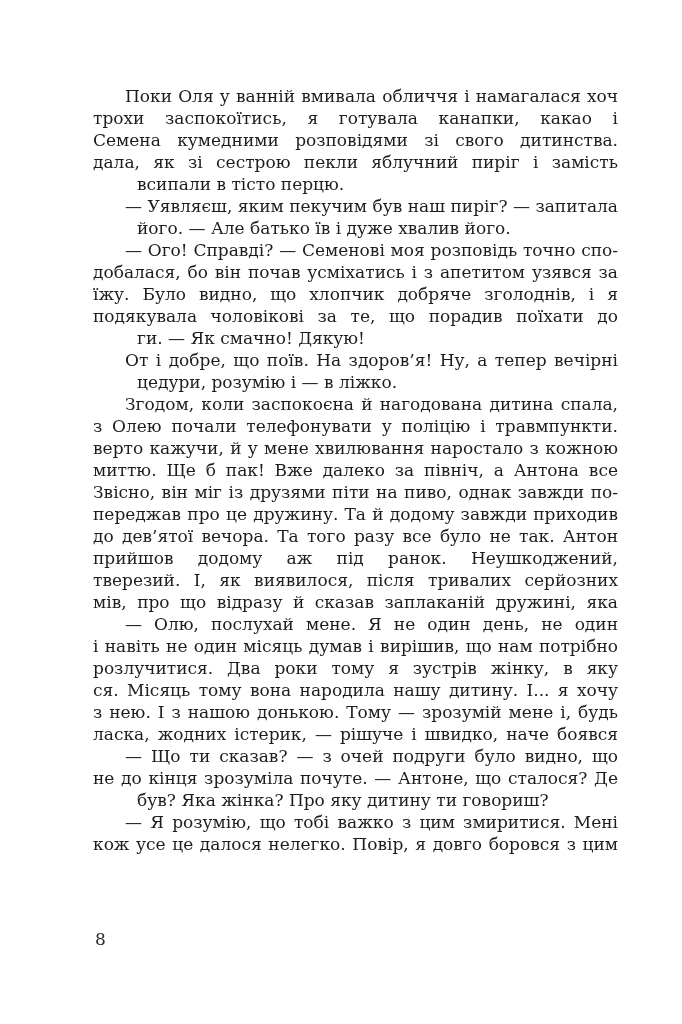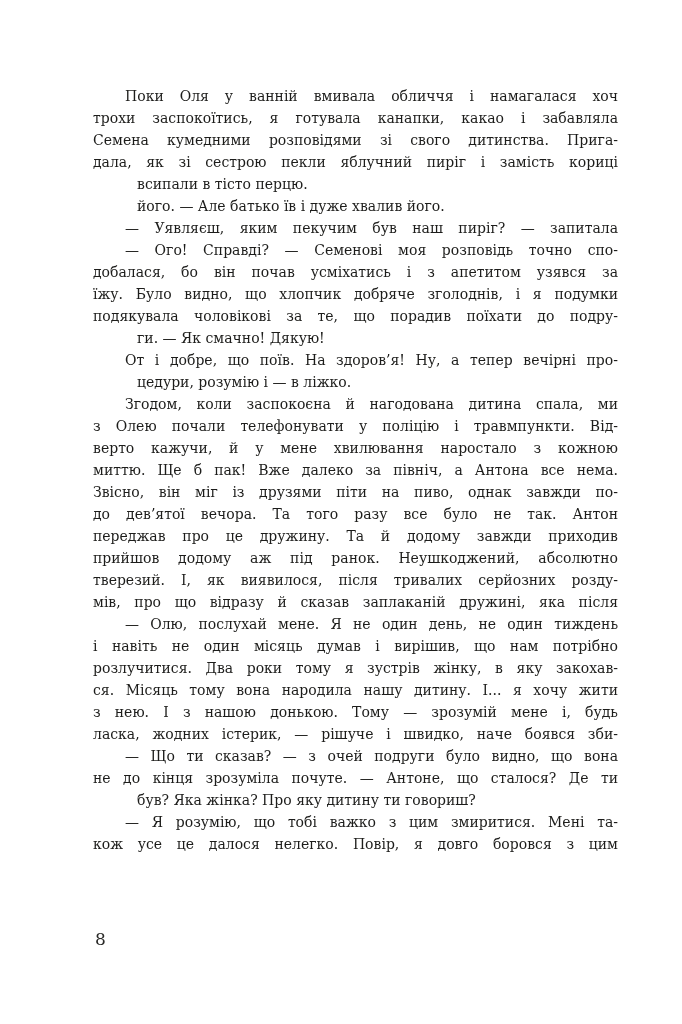--- a/index.html
+++ b/index.html
@@ -14,21 +14,21 @@
     background: #ffffff;
     font-family: "DejaVu Serif", "Liberation Serif", serif;
     color: #1d1d1b;
     overflow: hidden;
   }
   .text-block {
     position: absolute;
     left: 93px;
     top: 85px;
     width: 525px;
-    font-size: 14px;
+    font-size: 17px;
     line-height: 22px;
   }
   p.para {
     margin: 0;
     padding: 0;
   }
   .text-line {
     display: block;
     height: 22px;
     overflow: hidden;
@@ -57,42 +57,42 @@
 <div class="book-page">
   <div class="text-block" id="text-block">
       <p class="para">
         <span class="text-line first">Поки Оля у ванній вмивала обличчя і намагалася хоч</span>
         <span class="text-line">трохи заспокоїтись, я готувала канапки, какао і забавляла</span>
         <span class="text-line">Семена кумедними розповідями зі свого дитинства. Прига-</span>
         <span class="text-line">дала, як зі сестрою пекли яблучний пиріг і замість кориці</span>
         <span class="text-line end">всипали в тісто перцю.</span>
       </p>
       <p class="para">
+        <span class="text-line first">— Уявляєш, яким пекучим був наш пиріг? — запитала</span>
         <span class="text-line end">його. — Але батько їв і дуже хвалив його.</span>
-        <span class="text-line first">— Уявляєш, яким пекучим був наш пиріг? — запитала</span>
       </p>
       <p class="para">
         <span class="text-line first">— Ого! Справді? — Семенові моя розповідь точно спо-</span>
         <span class="text-line">добалася, бо він почав усміхатись і з апетитом узявся за</span>
         <span class="text-line">їжу. Було видно, що хлопчик добряче зголоднів, і я подумки</span>
         <span class="text-line">подякувала чоловікові за те, що порадив поїхати до подру-</span>
         <span class="text-line end">ги. — Як смачно! Дякую!</span>
       </p>
       <p class="para">
         <span class="text-line first">От і добре, що поїв. На здоров’я! Ну, а тепер вечірні про-</span>
         <span class="text-line end">цедури, розумію і — в ліжко.</span>
       </p>
       <p class="para">
         <span class="text-line first">Згодом, коли заспокоєна й нагодована дитина спала, ми</span>
         <span class="text-line">з Олею почали телефонувати у поліцію і травмпункти. Від-</span>
         <span class="text-line">верто кажучи, й у мене хвилювання наростало з кожною</span>
         <span class="text-line">миттю. Ще б пак! Вже далеко за північ, а Антона все нема.</span>
         <span class="text-line">Звісно, він міг із друзями піти на пиво, однак завжди по-</span>
+        <span class="text-line">переджав про це дружину. Та й додому завжди приходив</span>
         <span class="text-line">до дев’ятої вечора. Та того разу все було не так. Антон</span>
-        <span class="text-line">переджав про це дружину. Та й додому завжди приходив</span>
         <span class="text-line">прийшов додому аж під ранок. Неушкоджений, абсолютно</span>
         <span class="text-line">тверезий. І, як виявилося, після тривалих серйозних розду-</span>
         <span class="text-line">мів, про що відразу й сказав заплаканій дружині, яка після</span>
       </p>
       <p class="para">
         <span class="text-line first">— Олю, послухай мене. Я не один день, не один тиждень</span>
         <span class="text-line">і навіть не один місяць думав і вирішив, що нам потрібно</span>
         <span class="text-line">розлучитися. Два роки тому я зустрів жінку, в яку закохав-</span>
         <span class="text-line">ся. Місяць тому вона народила нашу дитину. І... я хочу жити</span>
         <span class="text-line">з нею. І з нашою донькою. Тому — зрозумій мене і, будь</span>

